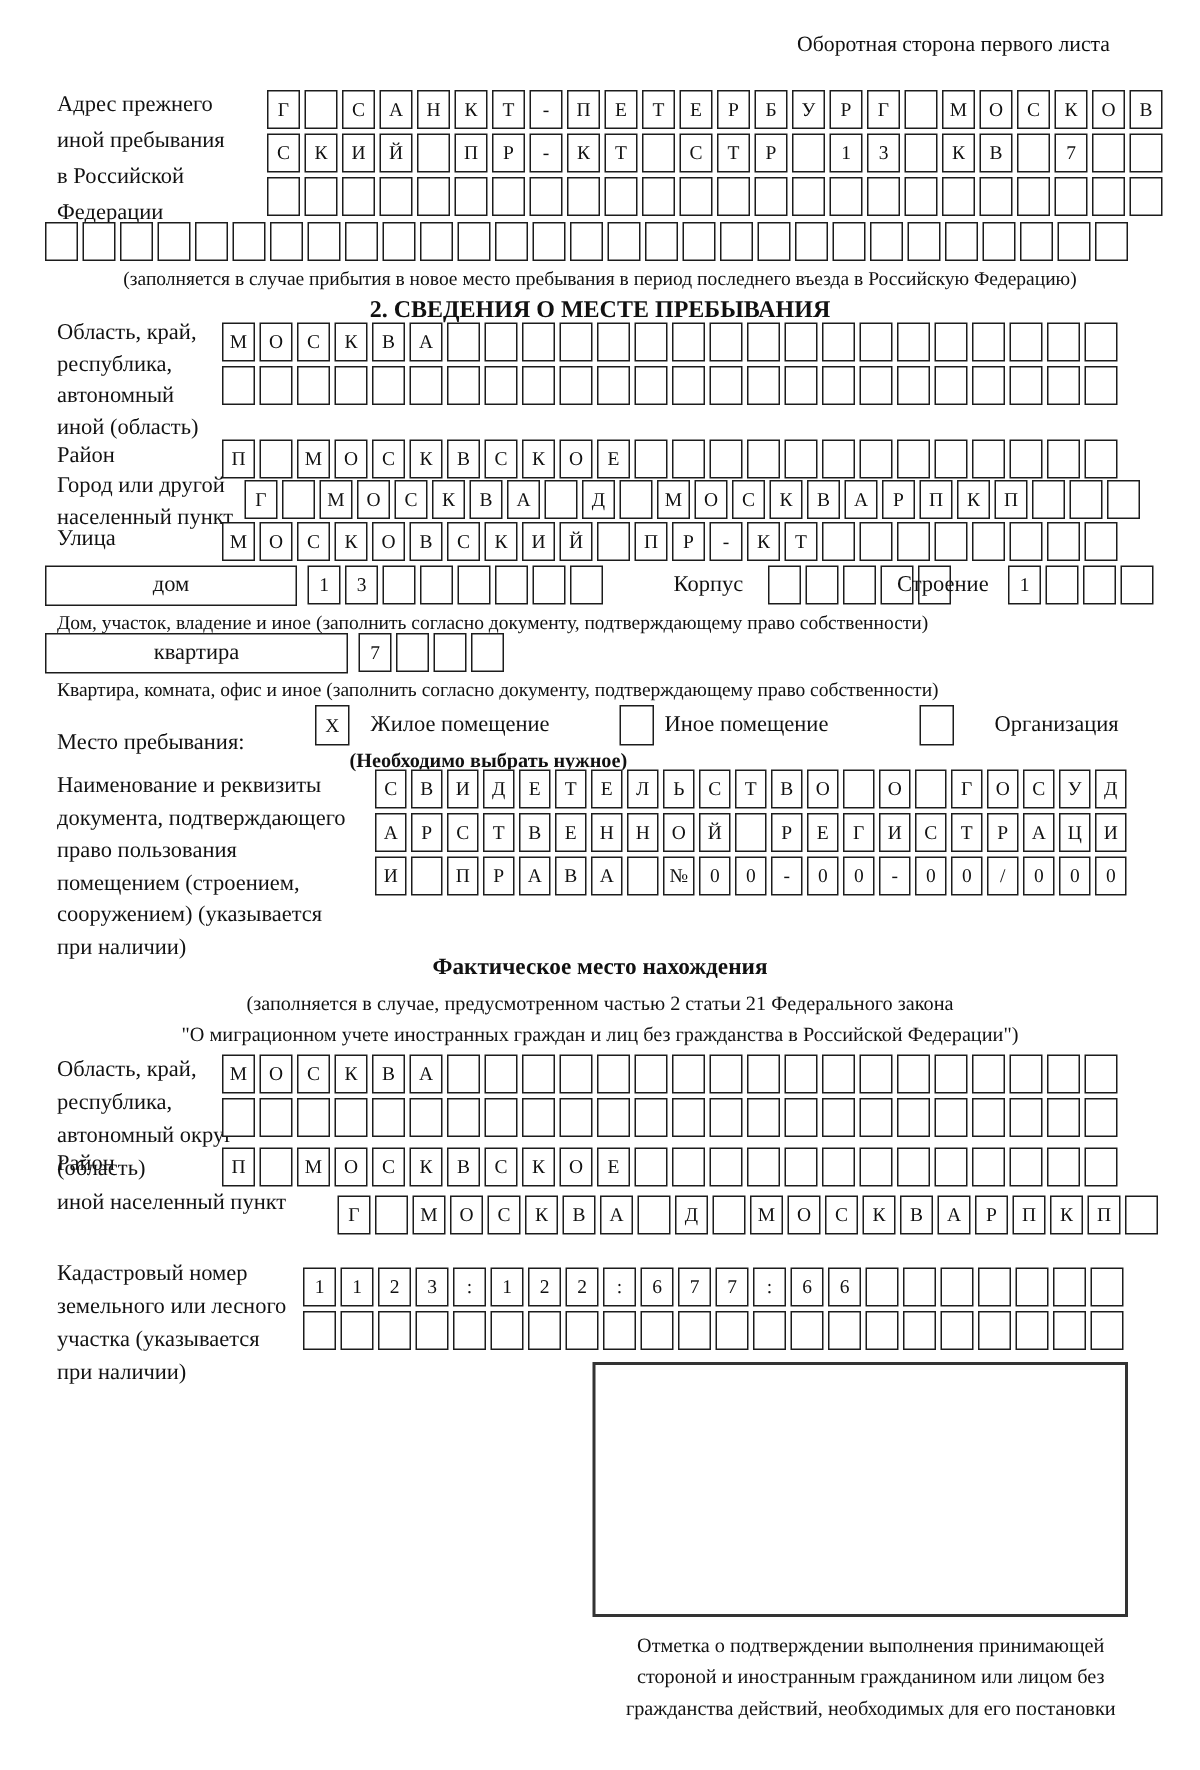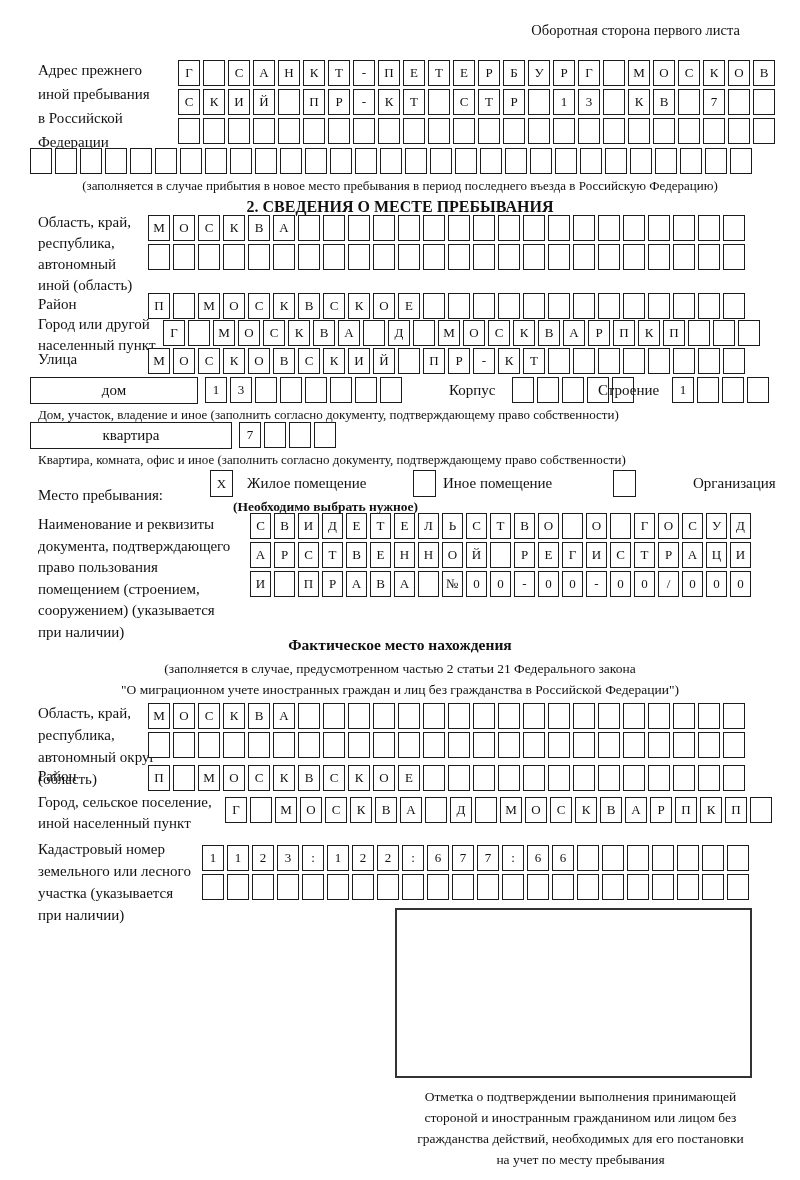--- a/index.html
+++ b/index.html
@@ -342,21 +342,21 @@
       <span class="cell"></span>
     </div>
   <div class="abs caption" style="left:38px;top:452px;">Квартира, комната, офис и иное (заполнить согласно документу, подтверждающему право собственности)</div>
 
   <div class="abs optlbl" style="left:38px;top:482px;">Место пребывания:</div>
   <div class="abs cell cbox" style="left:210px;top:470px;">X</div>
   <div class="abs optlbl" style="left:247px;top:470px;">Жилое помещение</div>
   <div class="abs cell cbox" style="left:413px;top:470px;"></div>
   <div class="abs optlbl" style="left:443px;top:470px;">Иное помещение</div>
   <div class="abs cell cbox" style="left:613px;top:470px;"></div>
-  <div class="abs optlbl" style="left:693px;top:470px;">Организация</div>
+  <div class="abs optlbl" style="left:663px;top:470px;">Организация</div>
   <div class="abs caption" style="left:233px;top:499px;font-size:13.5px;font-weight:bold;">(Необходимо выбрать нужное)</div>
 
   <div class="abs lbl lh215" style="left:38px;top:514px;width:210px;">
       <div>Наименование и реквизиты</div>
       <div>документа, подтверждающего</div>
       <div>право пользования</div>
       <div>помещением (строением,</div>
       <div>сооружением) (указывается</div>
       <div>при наличии)</div>
     </div>
@@ -519,21 +519,20 @@
       <span class="cell"></span>
       <span class="cell"></span>
       <span class="cell"></span>
       <span class="cell"></span>
       <span class="cell"></span>
       <span class="cell"></span>
       <span class="cell"></span>
     </div>
 
   <div class="abs lbl lh21" style="left:38px;top:792px;width:190px;">
-      <div>Город, сельское поселение,</div>
       <div>иной населенный пункт</div>
     </div>
   <div class="abs cellrow" style="left:225px;top:797px;">
       <span class="cell">Г</span>
       <span class="cell"></span>
       <span class="cell">М</span>
       <span class="cell">О</span>
       <span class="cell">С</span>
       <span class="cell">К</span>
       <span class="cell">В</span>
@@ -609,16 +608,15 @@
         <span class="cell"></span>
         <span class="cell"></span>
       </div>
   </div>
 
   <div class="abs stampbox" style="left:395px;top:908px;width:357px;height:170px;"></div>
   <div class="abs stampcap" style="left:383px;top:1086px;width:395px;">
       <div>Отметка о подтверждении выполнения принимающей</div>
       <div>стороной и иностранным гражданином или лицом без</div>
       <div>гражданства действий, необходимых для его постановки</div>
-      <div>на учет по месту пребывания</div>
     </div>
 
 </div>
 
 </body></html>

